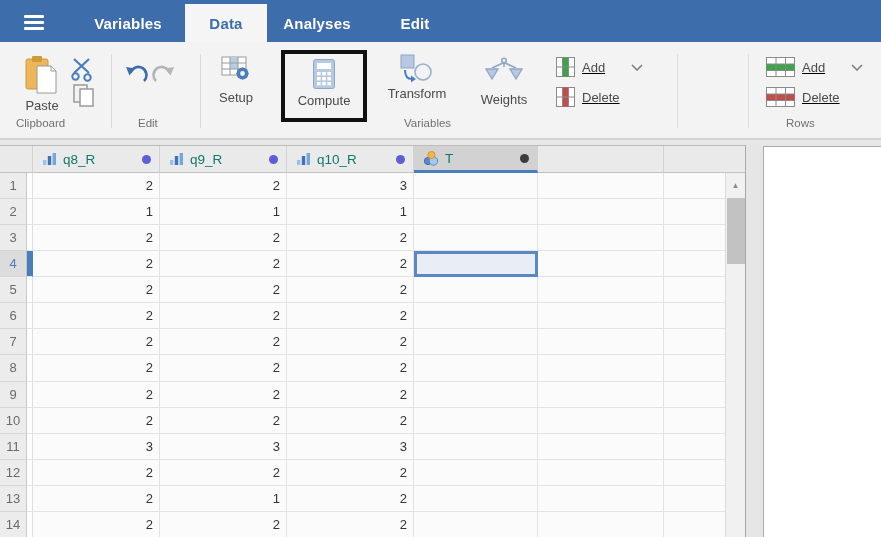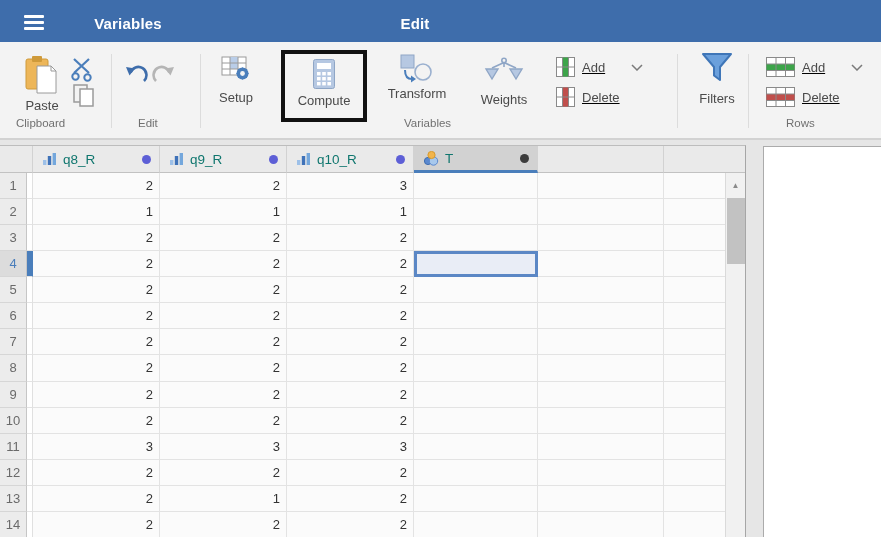--- a/index.html
+++ b/index.html
@@ -103,20 +103,22 @@
 
 <div class="page">
 
   <div class="navbar">
     <div class="hamburger">
         <span></span>
         <span></span>
         <span></span>
       </div>
     <div class="navtab t-variables">Variables</div>
+    <div class="navtab t-data active">Data</div>
+    <div class="navtab t-analyses">Analyses</div>
     <div class="navtab t-edit">Edit</div>
   </div>
 
   <div class="ribbon">
 
     <div class="rbtn b-paste">
       <svg class="icn" width="36" height="42" viewBox="0 0 36 42">
         <rect x="2" y="5" width="22" height="30" rx="2" fill="#edb659" stroke="#cf9a3a"></rect>
         <rect x="8" y="2" width="10" height="6" rx="1" fill="#cf9a3a"></rect>
         <path d="M13 12 h14 l5 5 v22 h-19 z" fill="#ffffff" stroke="#9a9a9a"></path>
@@ -218,26 +220,20 @@
       <svg class="icn" width="19" height="20" viewBox="0 0 19 20">
         <rect x="0.5" y="0.5" width="18" height="19" fill="#ffffff" stroke="#8a8a8a"></rect>
         <rect x="6.5" y="0.5" width="6" height="19" fill="#c04f4c"></rect>
         <path d="M0.5 10 H18.5 M6.5 0.5 V19.5 M12.5 0.5 V19.5" stroke="#8a8a8a" fill="none"></path>
       </svg>
       <span class="rlabel">Delete</span>
     </div>
     <div class="rgroup g-variables">Variables</div>
     <div class="rsep sep3"></div>
 
-    <div class="rbtn b-filters">
-      <svg class="icn" width="32" height="34" viewBox="0 0 32 34">
-        <polygon points="2,2 30,2 19,15 19,28 13,23.5 13,15" fill="#6ba0dc" stroke="#3f76b8" stroke-width="2" stroke-linejoin="round"></polygon>
-      </svg>
-      <div class="rlabel">Filters</div>
-    </div>
     <div class="rsep sep4"></div>
 
     <div class="small-btn sb-row-add">
       <svg class="icn" width="29" height="20" viewBox="0 0 29 20">
         <rect x="0.5" y="0.5" width="28" height="19" fill="#ffffff" stroke="#8a8a8a"></rect>
         <rect x="0.5" y="7" width="28" height="6.5" fill="#3da44a"></rect>
         <path d="M0.5 7 H28.5 M0.5 13.5 H28.5 M10 0.5 V19.5 M19.5 0.5 V19.5" stroke="#8a8a8a" fill="none"></path>
       </svg>
       <span class="rlabel">Add</span>
       <svg class="chev" width="12" height="7" viewBox="0 0 12 7">

